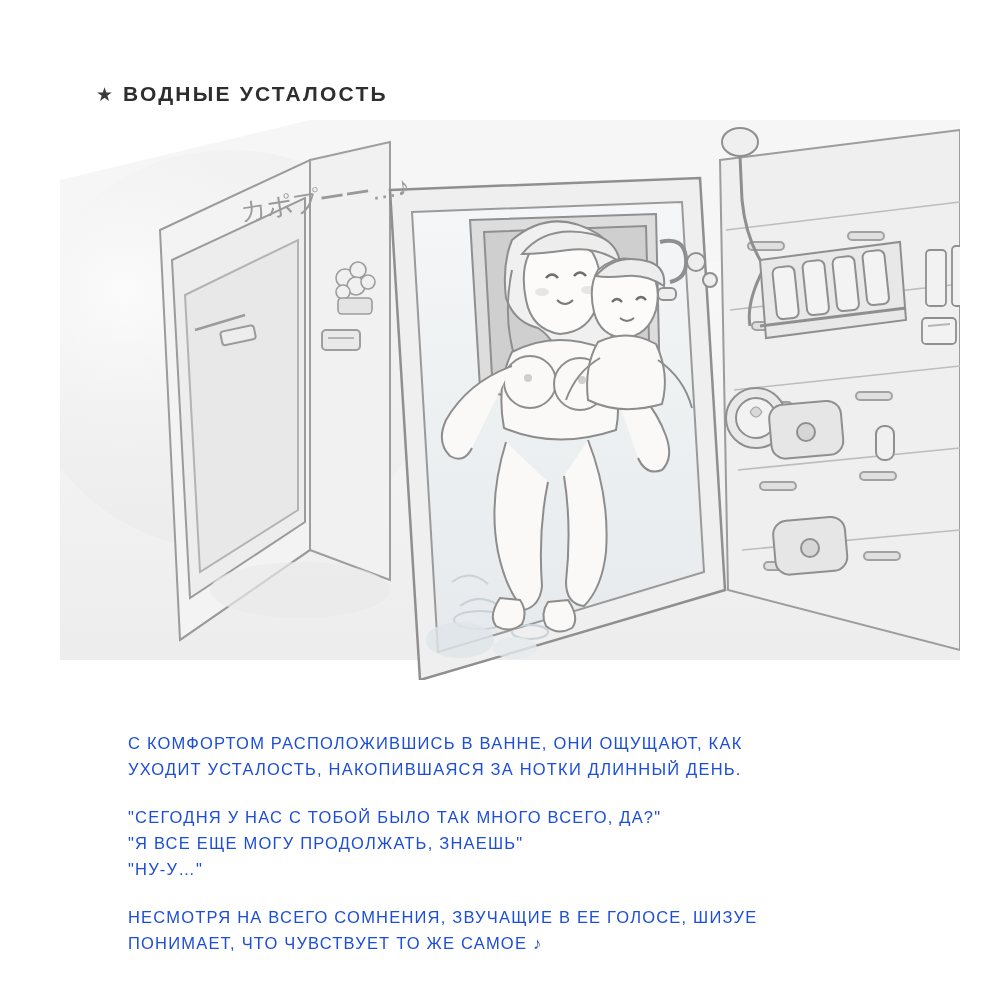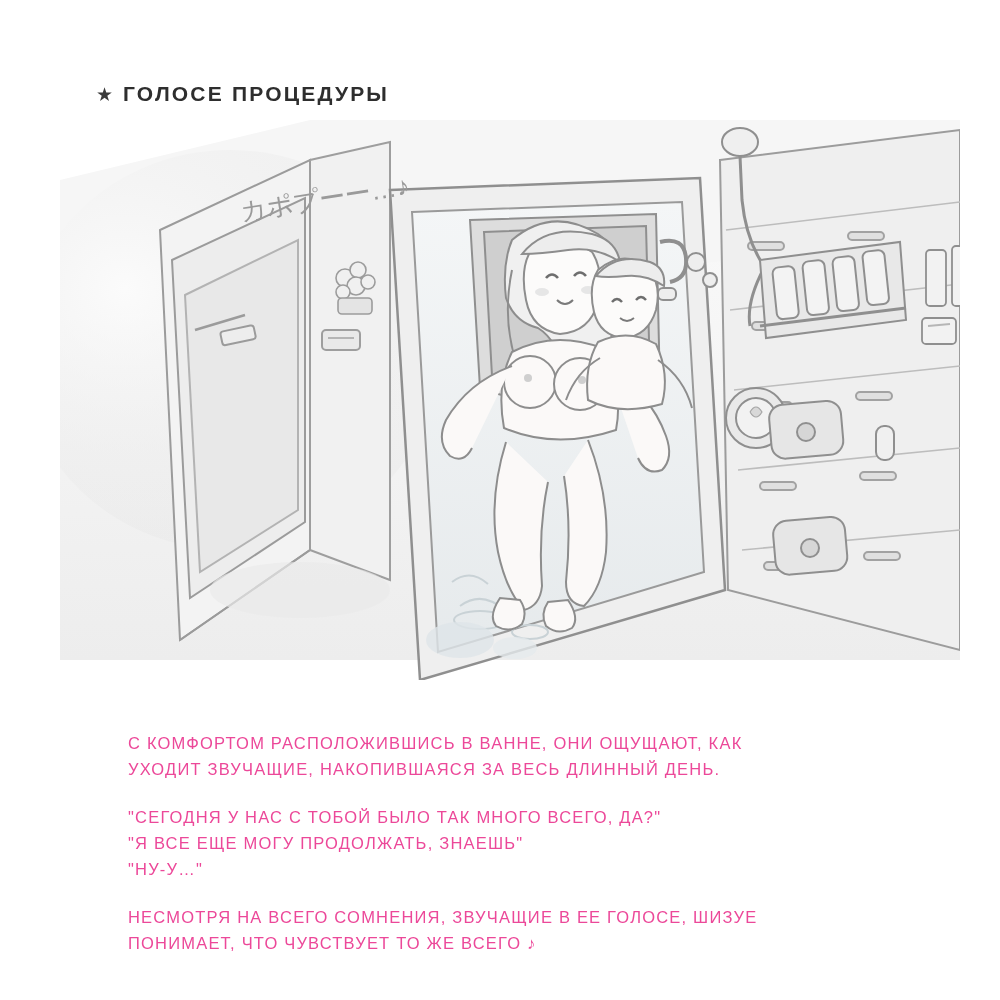--- a/index.html
+++ b/index.html
@@ -59,40 +59,40 @@
   .body-text {
     position: absolute;
     left: 128px;
     top: 730px;
     width: 790px;
   }
   .para {
     font-size: 16.5px;
     letter-spacing: 1.2px;
     line-height: 26px;
-    color: #ec4899;
+    color: #1d4ed8;
     font-weight: 500;
     margin: 0;
   }
   .para + .para { margin-top: 22px; }
   .line { display: block; white-space: nowrap; }
   .quotes .line { }
   .sfx {
     font-size: 26px;
     fill: #9a9a9a;
   }
 </style>
 </head>
 <body>
 
 <div class="page">
 
   <div class="title-row">
     <span class="star-icon">★</span>
-    <span class="title-text">ГОЛОСЕ ПРОЦЕДУРЫ</span>
+    <span class="title-text">ВОДНЫЕ УСТАЛОСТЬ</span>
   </div>
 
   <div class="illus">
     <svg width="900" height="560" viewBox="0 0 900 560" xmlns="http://www.w3.org/2000/svg">
       <defs>
         <linearGradient id="wallg" x1="0" y1="0" x2="0" y2="1">
           <stop offset="0%" stop-color="#fbfbfb"></stop>
           <stop offset="100%" stop-color="#ededed"></stop>
         </linearGradient>
         <linearGradient id="waterg" x1="0" y1="0" x2="0" y2="1">
@@ -270,28 +270,28 @@
         <text class="sfx" x="180" y="82" font-family="'Liberation Sans', sans-serif">カポプーー…♪</text>
       </g>
 
       <ellipse cx="240" cy="470" rx="90" ry="28" fill="#e9e9e9" opacity="0.7"></ellipse>
     </svg>
   </div>
 
   <div class="body-text">
     <p class="para">
       <span class="line">С КОМФОРТОМ РАСПОЛОЖИВШИСЬ В ВАННЕ, ОНИ ОЩУЩАЮТ, КАК</span>
-      <span class="line">УХОДИТ ЗВУЧАЩИЕ, НАКОПИВШАЯСЯ ЗА ВЕСЬ ДЛИННЫЙ ДЕНЬ.</span>
+      <span class="line">УХОДИТ УСТАЛОСТЬ, НАКОПИВШАЯСЯ ЗА НОТКИ ДЛИННЫЙ ДЕНЬ.</span>
     </p>
 
     <p class="para quotes">
       <span class="line">"СЕГОДНЯ У НАС С ТОБОЙ БЫЛО ТАК МНОГО ВСЕГО, ДА?"</span>
       <span class="line">"Я ВСЕ ЕЩЕ МОГУ ПРОДОЛЖАТЬ, ЗНАЕШЬ"</span>
       <span class="line">"НУ-У…"</span>
     </p>
 
     <p class="para">
       <span class="line">НЕСМОТРЯ НА ВСЕГО СОМНЕНИЯ, ЗВУЧАЩИЕ В ЕЕ ГОЛОСЕ, ШИЗУЕ</span>
-      <span class="line">ПОНИМАЕТ, ЧТО ЧУВСТВУЕТ ТО ЖЕ ВСЕГО ♪</span>
+      <span class="line">ПОНИМАЕТ, ЧТО ЧУВСТВУЕТ ТО ЖЕ САМОЕ ♪</span>
     </p>
   </div>
 
 </div>
 
 </body></html>

